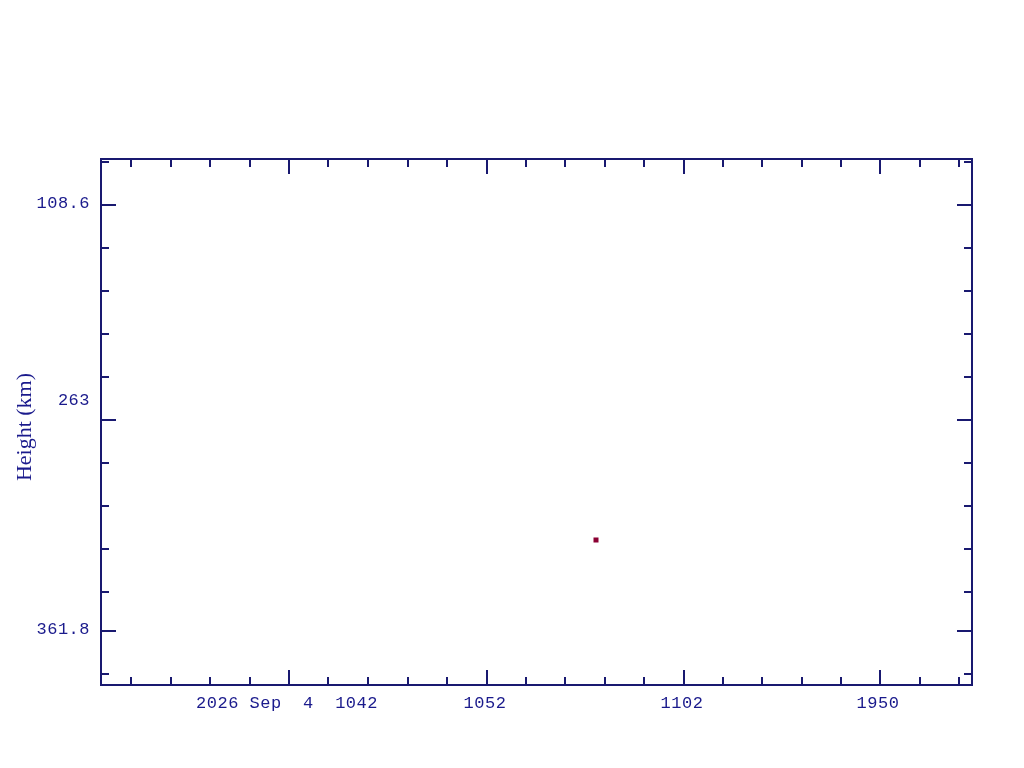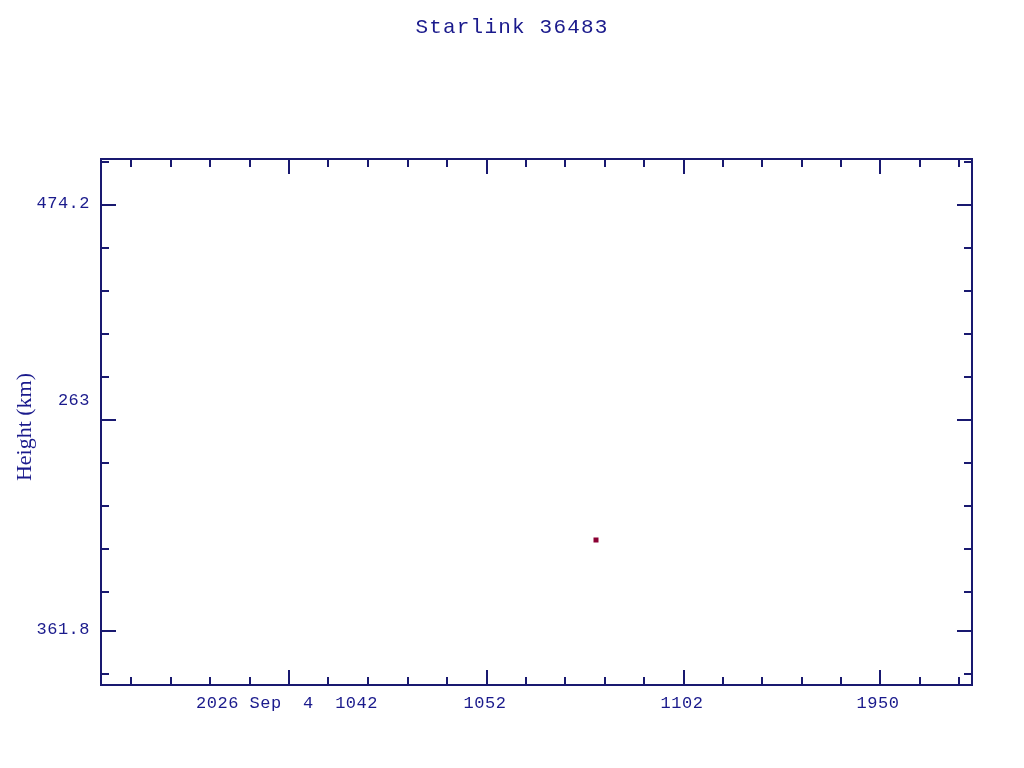--- a/index.html
+++ b/index.html
@@ -117,27 +117,26 @@
     height: 5px;
     background: #8b0033;
     transform: translate(-50%, -50%);
   }
 </style>
 </head>
 <body>
 
 <div id="screen">
 
-  <div id="plot-title">Starlink 36483</div>
 
   <div id="yaxis-title">Height (km)</div>
 
 
   <div id="ytick-labels">
-      <div class="ytick-label" style="left: 30px; width: 60px; top: 203px;">474.2</div>
+      <div class="ytick-label" style="left: 30px; width: 60px; top: 203px;">108.6</div>
       <div class="ytick-label" style="left: 30px; width: 60px; top: 400px;">263</div>
       <div class="ytick-label" style="left: 30px; width: 60px; top: 629px;">361.8</div>
     </div>
 
   <div id="xtick-labels">
       <div class="xtick-label" style="left: 287px; top: 694px;">2026 Sep  4  1042</div>
       <div class="xtick-label" style="left: 485px; top: 694px;">1052</div>
       <div class="xtick-label" style="left: 682px; top: 694px; text-align: right;">1102</div>
       <div class="xtick-label" style="left: 878px; top: 694px;">1950</div>
     </div>

